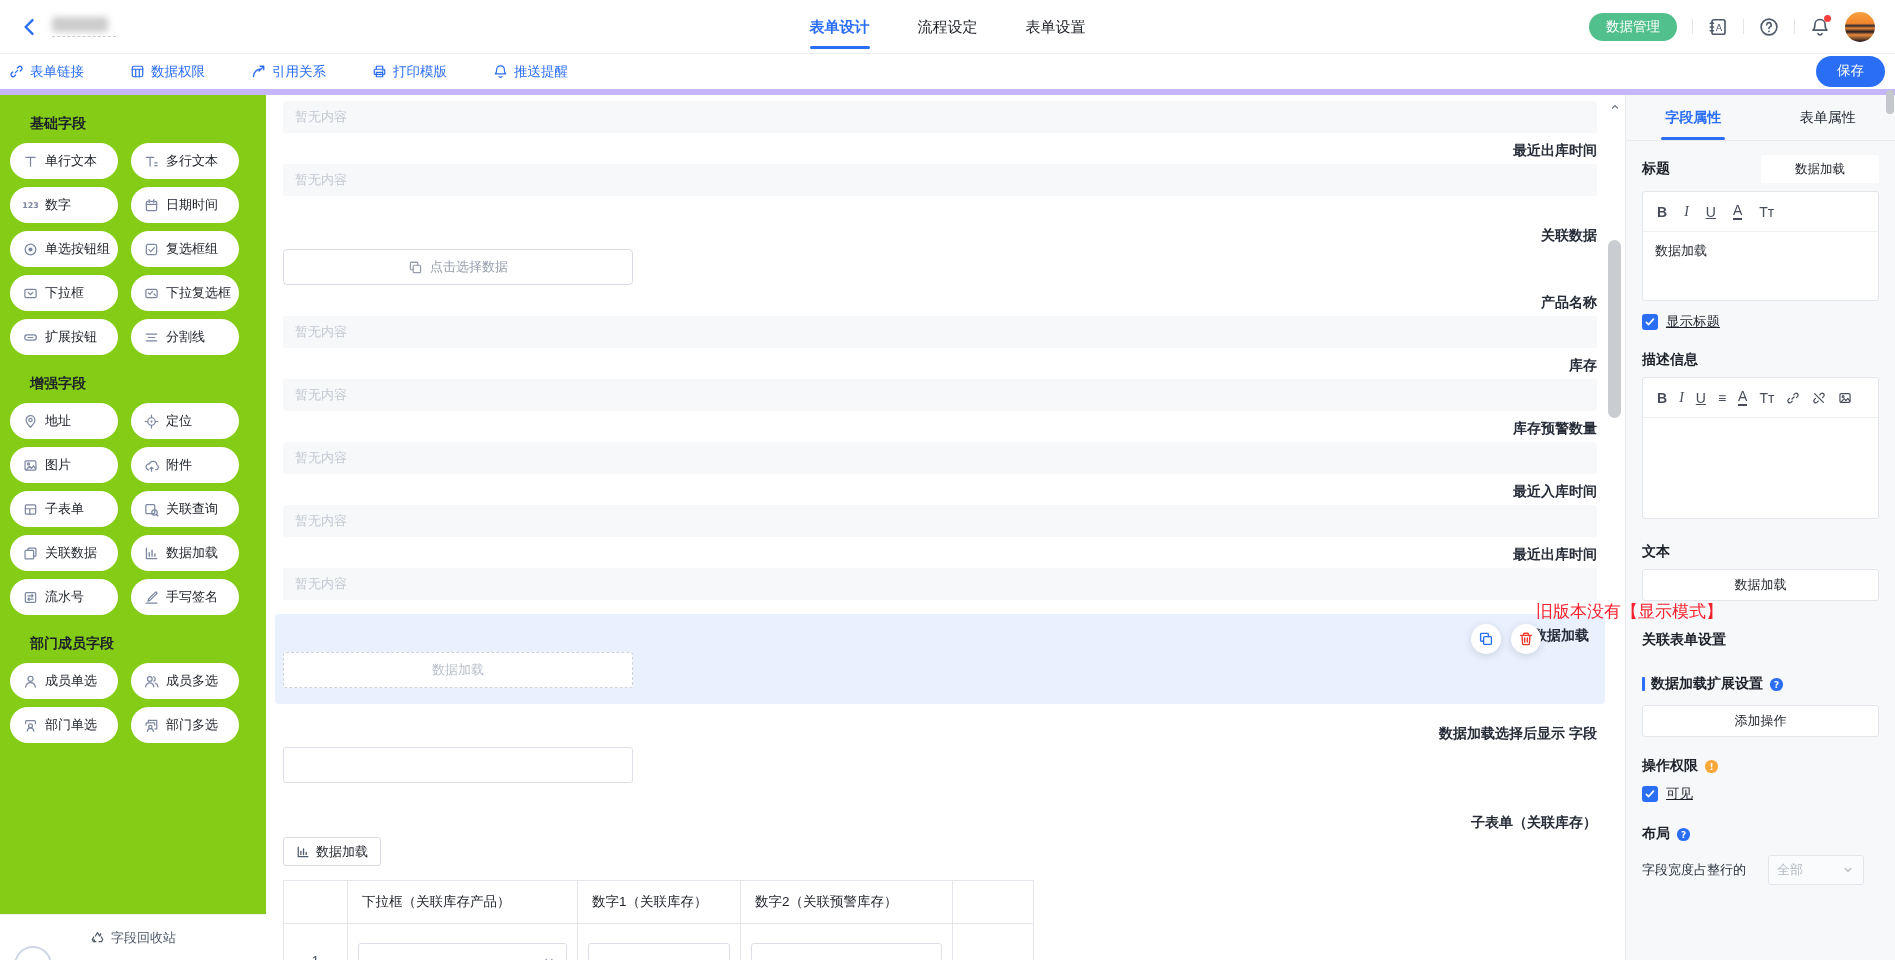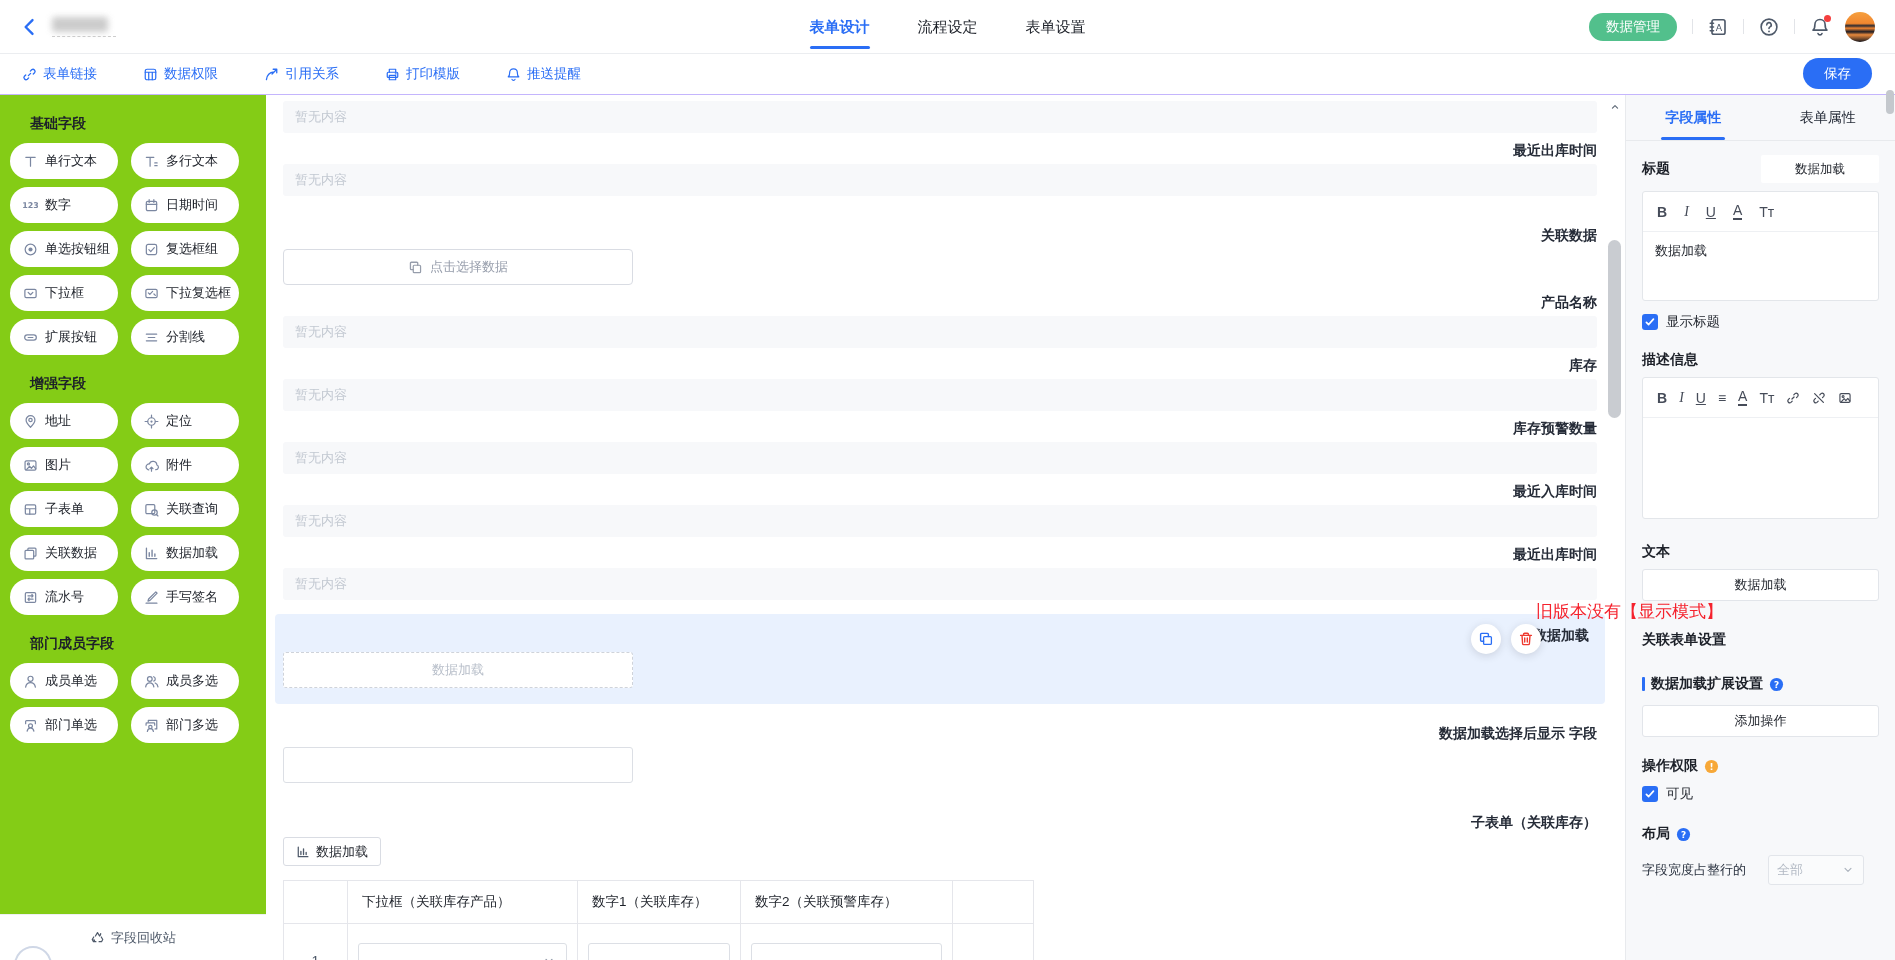--- a/index.html
+++ b/index.html
@@ -27,21 +27,21 @@
   .hdr-right{margin-left:auto;display:flex;align-items:center;gap:15px;}
   .green-btn{border:none;background:#52c08c;color:#fff;font-size:13.5px;height:28px;padding:0 17px;border-radius:14px;cursor:pointer;font-family:inherit;}
   .vdiv{width:1px;height:15px;background:#e2e4e8;}
   .hicon{color:#4e5969;cursor:pointer;}
   .bell-wrap{position:relative;display:inline-flex;cursor:pointer;}
   .bell-wrap .dot{position:absolute;top:-2px;right:-1px;width:7px;height:7px;border-radius:50%;background:#f53f3f;}
   .avatar{width:30px;height:30px;border-radius:50%;cursor:pointer;
     background:linear-gradient(180deg,#f6a03e 0%,#f1872f 38%,#2b2b33 46%,#ee8330 54%,#1d1d25 66%,#e8893c 76%,#17171d 100%);}
 
   
-  .tbar{height:41px;display:flex;align-items:center;padding:0 22px;border-bottom:1px solid #c4b5fd;background:#fff;}
+  .tbar{height:41px;display:flex;align-items:center;padding:0 9px;border-bottom:6px solid #c4b5fd;background:#fff;}
   .tbar-links{display:flex;align-items:center;gap:46px;}
   .tlink{display:flex;align-items:center;gap:6px;color:#2a6ef5;font-size:13.5px;cursor:pointer;text-decoration:none;}
   .tbar-right{margin-left:auto;display:flex;align-items:center;gap:14px;flex-direction:column;}
   .btn-outline{height:31px;padding:0 21px;border-radius:16px;border:1px solid #2a6ef5;color:#2a6ef5;background:#fff;font-size:13.5px;cursor:pointer;font-family:inherit;}
   .btn-primary{height:31px;padding:0 21px;border-radius:16px;border:none;color:#fff;background:#2a6ef5;font-size:13.5px;cursor:pointer;font-family:inherit;}
   .share-circle{width:32px;height:32px;border-radius:50%;background:#e8f0fe;color:#2a6ef5;display:inline-flex;align-items:center;justify-content:center;cursor:pointer;}
 
   
   .page-body{display:flex;height:865px;}
 
@@ -103,21 +103,21 @@
   .ed-toolbar.tight{gap:12px;}
   .tool{cursor:pointer;line-height:1;}
   .tool.b{font-weight:bold;}
   .tool.i{font-style:italic;font-family:"Liberation Serif","DejaVu Serif",serif;}
   .tool.u{text-decoration:underline;}
   .tool.a{border-bottom:2px solid #464c59;padding-bottom:1px;}
   .tool.ic{color:#464c59;}
   .ed-content{padding:10px 12px;font-size:13px;color:#1d2129;}
   .ed-content.h68{height:68px;}
   .ed-content.h100{height:100px;}
-  .cbx-row{display:flex;align-items:center;gap:8px;font-size:13.5px;color:#1d2129;margin-top:12px;cursor:pointer;}
+  .cbx-row{display:flex;align-items:center;gap:8px;font-size:13.5px;color:#1d2129;margin-top:12px;cursor:pointer;text-decoration:underline;}
   .cbx{width:16px;height:16px;border-radius:3px;background:#2a6ef5;display:inline-flex;align-items:center;justify-content:center;}
   .pbtn{width:100%;height:32px;background:#fff;border:1px solid #e2e5ea;border-radius:3px;font-size:13px;color:#1d2129;cursor:pointer;font-family:inherit;margin-top:8px;}
   .sec-hdr{display:flex;align-items:center;gap:6px;}
   .blue-bar{width:3px;height:14px;border-radius:1px;background:#2a6ef5;}
   .width-row{display:flex;align-items:center;gap:22px;margin-top:12px;}
   .w-label{font-size:13px;color:#2b3340;}
   .w-select{width:96px;height:30px;background:#fafbfc;border:1px solid #e2e5ea;border-radius:3px;display:flex;align-items:center;justify-content:space-between;padding:0 8px;cursor:pointer;}
   .w-value{font-size:13px;color:#b3bac4;}
   .wchev{color:#aab1bc;}
   .mtp-20{margin-top:20px;}

